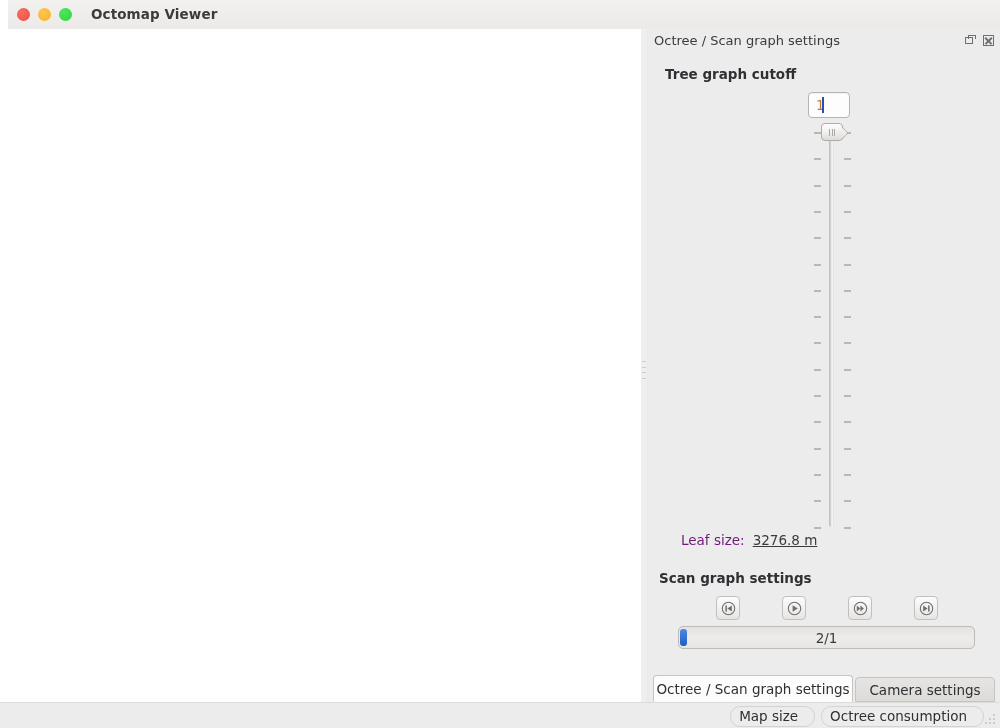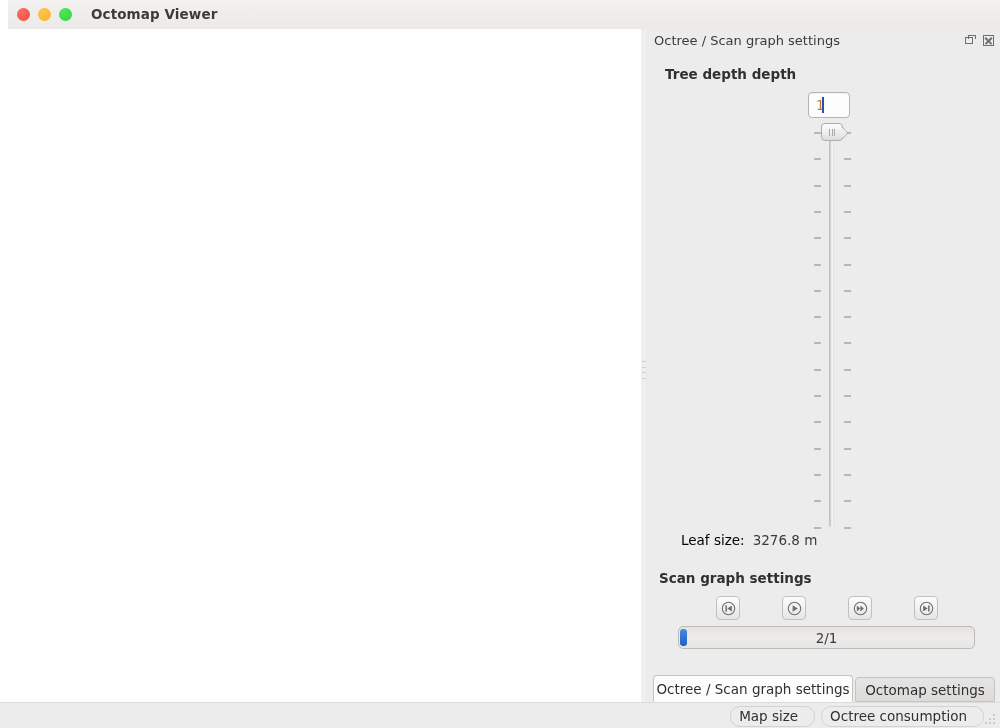--- a/index.html
+++ b/index.html
@@ -216,22 +216,22 @@
     border-radius: 0 3px 0 0;
   }
 
   
   .leafsize {
     position: absolute;
     left: 35px; top: 503px;
     font-size: 13.5px;
     color: #3b3b3b;
   }
-  .leafsize .lbl { color: #000000; }
-  .leafsize .v { margin-left: 8px; }
+  .leafsize .lbl { color: #701a75; }
+  .leafsize .v { margin-left: 8px; text-decoration: underline; }
 
   
   .mediabar {
     position: absolute;
     left: 70px; top: 567px;
     width: 280px; height: 24px;
   }
   .mbtn {
     position: absolute;
     top: 0;
@@ -380,21 +380,21 @@
             <span class="box b1"></span>
         </span>
         <span class="dockbtn close-i">
           <span class="box b1"></span>
             <span class="x1"></span>
             <span class="x2"></span>
         </span>
       </div>
     </div>
 
-    <div class="grp-title" id="grp-depth">Tree depth depth</div>
+    <div class="grp-title" id="grp-depth">Tree graph cutoff</div>
 
     <div class="spinbox">
       <span class="val">1</span>
       <span class="caret"></span>
     </div>
 
     <div class="slider">
       <div class="groove"></div>
       <div id="slider-ticks">
           <span class="tick l" style="top: 9px;"></span>
@@ -474,21 +474,21 @@
     </div>
 
     <div class="progress">
       <div class="chunk"></div>
       <div class="ptext">2/1</div>
     </div>
   </div>
 
   <div class="tabbar">
     <div class="tab active">Octree / Scan graph settings</div>
-    <div class="tab inactive">Octomap settings</div>
+    <div class="tab inactive">Camera settings</div>
   </div>
 
   <div class="statusbar">
 
     <div class="status-items">
       <div class="status-item">Map size</div>
       <div class="status-item">Octree consumption</div>
     </div>
     <div class="grip-corner">
       <i style="left:8px;top:0px;"></i>

